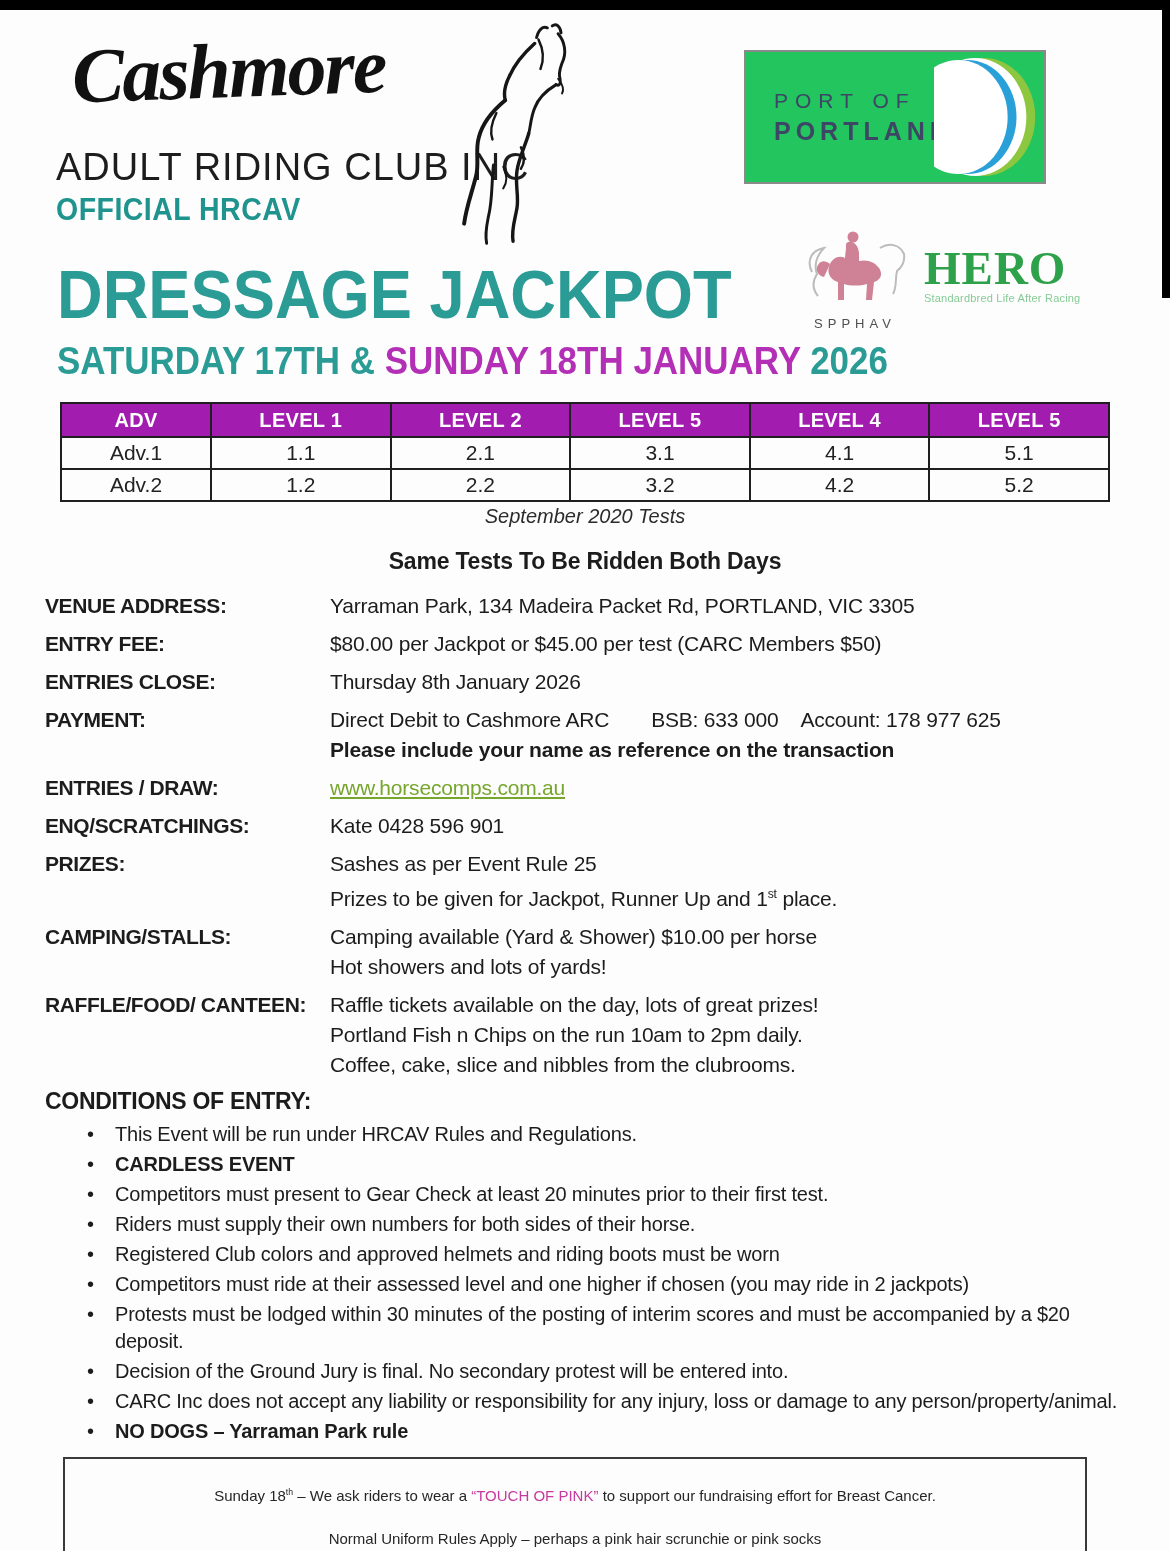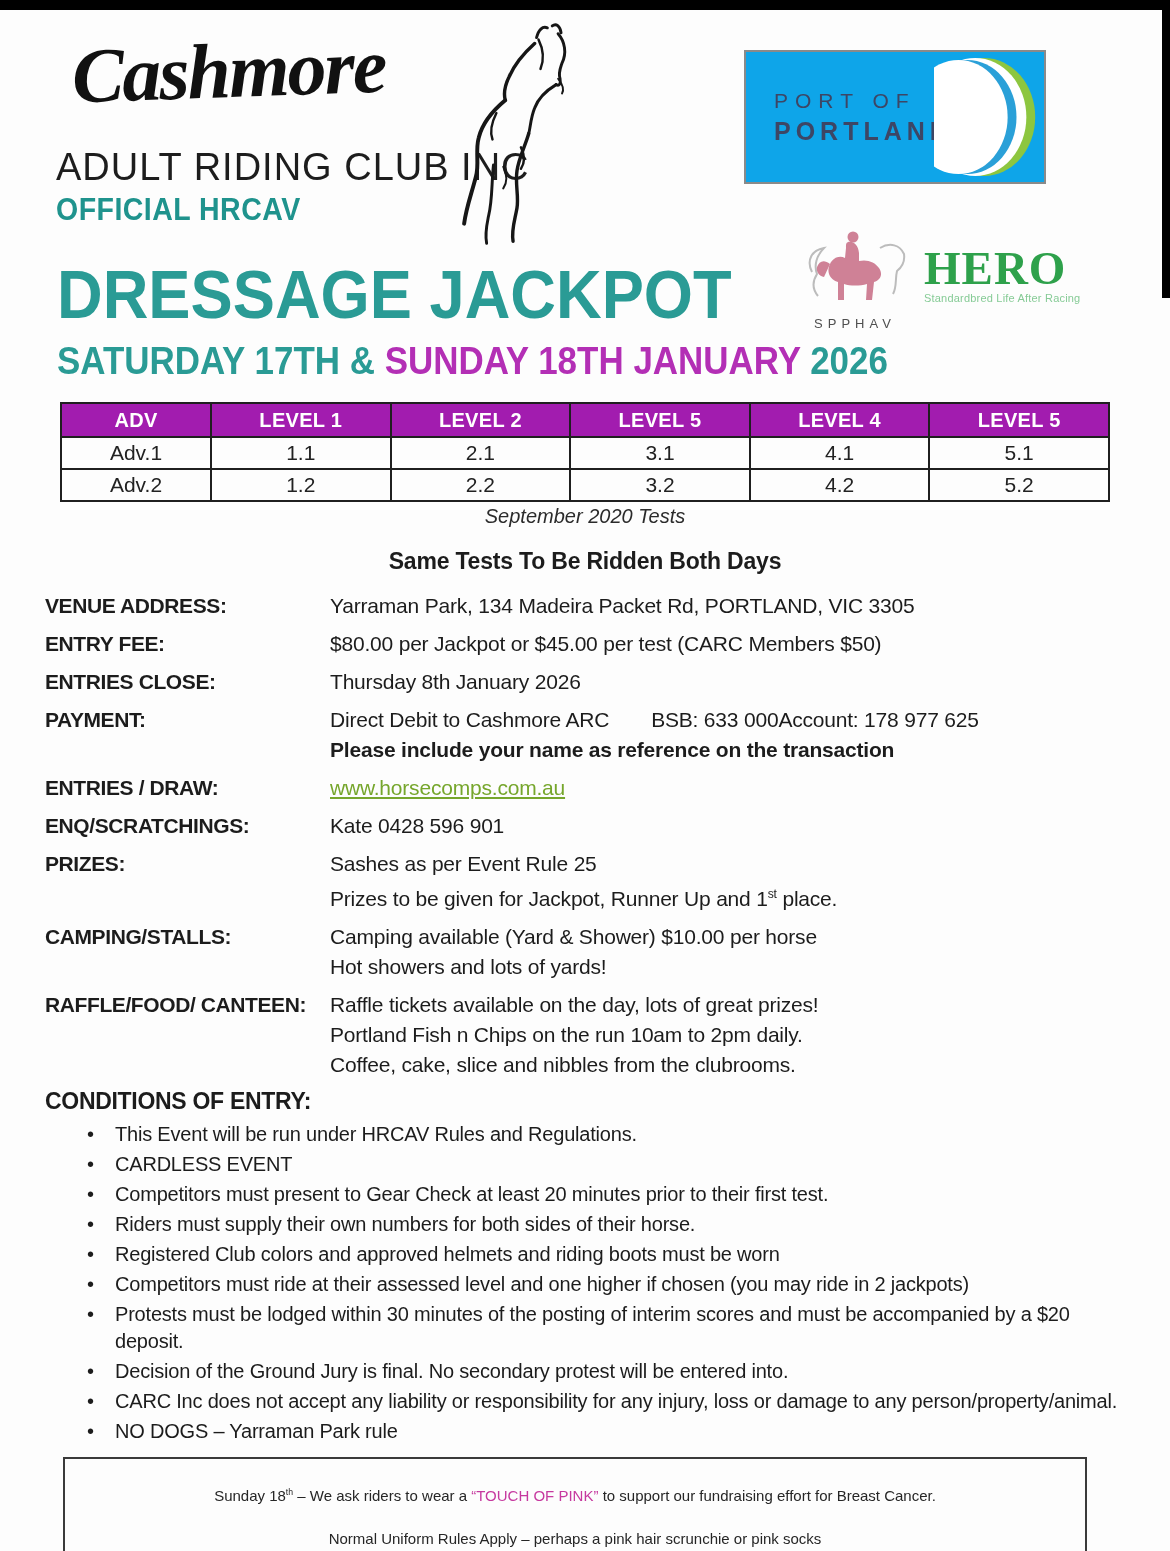--- a/index.html
+++ b/index.html
@@ -10,21 +10,21 @@
   .bar-right { position:absolute; top:0; right:0; width:8px; height:298px; background:#000; }
 
   
   .header { position:absolute; top:0; left:0; width:1170px; height:400px; }
   .club-script { position:absolute; left:72px; top:26px; font-family:"Liberation Serif", serif; font-style:italic; font-weight:bold; font-size:78px; color:#111; transform:rotate(-2deg); letter-spacing:-2px; }
   .club-name { position:absolute; left:56px; top:146px; font-size:38px; color:#1d1d1d; letter-spacing:1px; }
   .club-official { position:absolute; left:56px; top:192px; font-size:31px; font-weight:800; color:#1f938d; transform:scaleX(0.92); transform-origin:left center; letter-spacing:0.5px; }
 
   .horse-svg { position:absolute; left:452px; top:20px; }
 
-  .pop-box { position:absolute; left:744px; top:50px; width:302px; height:134px; border:2px solid #8a8a8a; background:#0ea5e9; display:flex; align-items:center; padding-left:28px; }
+  .pop-box { position:absolute; left:744px; top:50px; width:302px; height:134px; border:2px solid #8a8a8a; background:#22c55e; display:flex; align-items:center; padding-left:28px; }
   .pop-text { color:#3d4665; }
   .pop-l1 { font-size:21px; letter-spacing:7px; font-weight:400; }
   .pop-l2 { font-size:25px; letter-spacing:5px; font-weight:bold; margin-top:4px; }
   .pop-swoosh { position:absolute; right:6px; top:4px; }
 
   .spphav { position:absolute; left:796px; top:228px; width:118px; text-align:center; }
   .spphav-label { font-size:13px; letter-spacing:5px; color:#4f4f4f; margin-top:2px; }
   .hero { position:absolute; left:924px; top:246px; width:170px; }
   .hero-word { font-family:"Liberation Serif", serif; font-weight:bold; font-size:47px; color:#2ea14b; letter-spacing:1px; line-height:44px; }
   .hero-tag { font-size:11px; color:#86cb96; margin-top:2px; letter-spacing:0.2px; }
@@ -44,28 +44,28 @@
 
   .caption { width:1050px; margin-left:15px; text-align:center; font-style:italic; font-size:20px; color:#2b2b2b; margin-top:3px; }
 
   .subtitle { text-align:center; font-weight:bold; font-size:23px; margin-top:20px; letter-spacing:-0.2px; }
 
   .info { display:grid; grid-template-columns:285px 1fr; margin-top:16px; row-gap:8px; }
   .lbl { font-weight:bold; font-size:21px; letter-spacing:-0.4px; line-height:30px; }
   .val { font-size:21px; letter-spacing:-0.2px; line-height:30px; }
   .val .bold { font-weight:bold; }
   .val a { color:#76a62c; text-decoration:underline; }
-  .bsb { margin-left:42px; } .acct { margin-left:0; }
+  .bsb { margin-left:42px; } .acct { margin-left:22px; }
   sup { font-size:0.58em; }
 
   .cond-head { font-weight:bold; font-size:23px; margin-top:8px; letter-spacing:-0.3px; }
   ul.cond { list-style:none; margin-top:6px; }
   ul.cond li { display:flex; font-size:20px; line-height:27px; margin-bottom:3px; letter-spacing:-0.2px; }
   ul.cond .dot { width:28px; margin-left:42px; flex:none; }
-  ul.cond li.b .txt { font-weight:normal; }
+  ul.cond li.b .txt { font-weight:bold; }
 
   .pink-box { margin-top:12px; margin-left:18px; width:1024px; border:2px solid #3a3a3a; padding:12px 24px 14px 24px; text-align:center; }
   .pink-box .line { font-size:15px; line-height:43px; color:#262626; }
   .touch { color:#c6399f; }
 </style>
 </head>
 <body>
 
 <div class="page">
   <div class="bar-top"></div>

